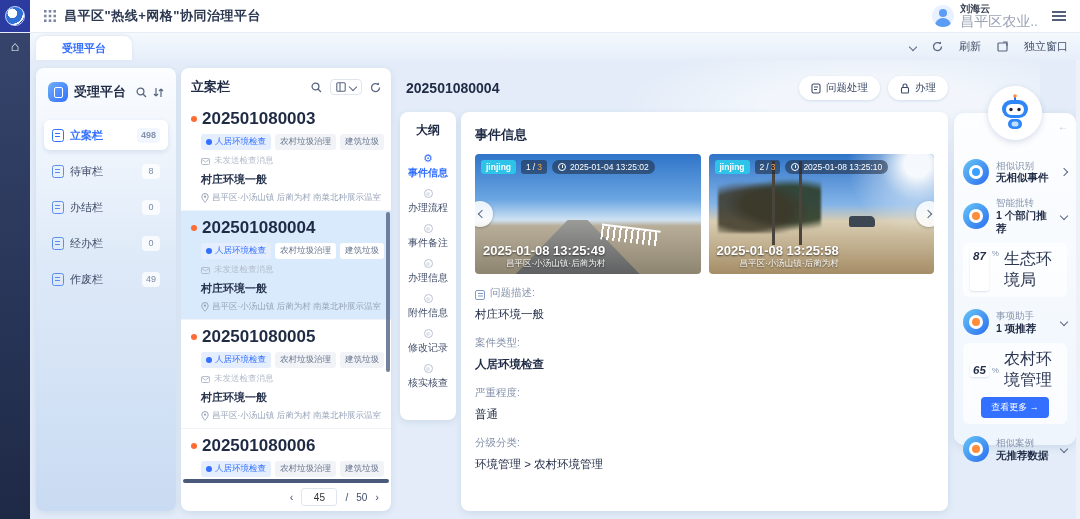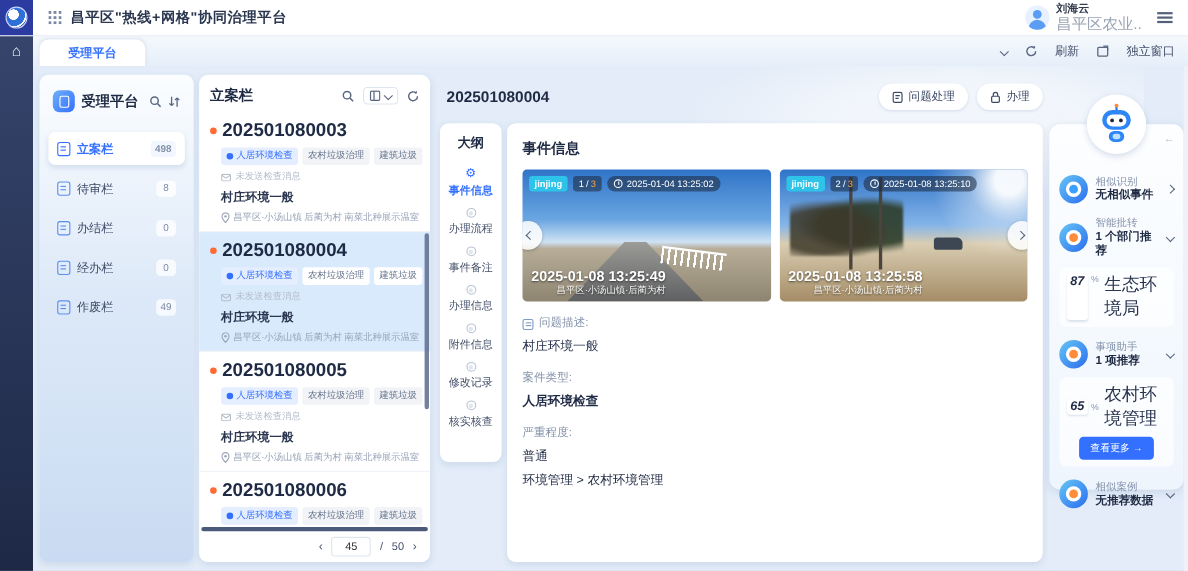--- a/index.html
+++ b/index.html
@@ -491,20 +491,21 @@
         </div>
       <div class="f-value">村庄环境一般</div>
       <div class="f-row2">
         <div class="f-col">
           <div class="f-label">案件类型:</div>
           <div class="f-value b">人居环境检查</div>
         </div>
       </div>
       <div class="f-label mt14">严重程度:</div>
       <div class="f-value">普通</div>
+      <div class="f-label mt14">分级分类:</div>
       <div class="f-value">环境管理 &gt; 农村环境管理</div>
     </div>
   </div>
 
   <div class="assist">
     <div class="robot">
       <svg class="ic" width="34" height="38" viewBox="0 0 34 38">
         <line x1="17" y1="2" x2="17" y2="6" stroke="#2b6df0" stroke-width="2"></line>
           <circle cx="17" cy="2" r="1.8" fill="#ff8c3a"></circle>
         <rect x="4" y="6" width="26" height="18" rx="9" fill="#2f86f6"></rect>

